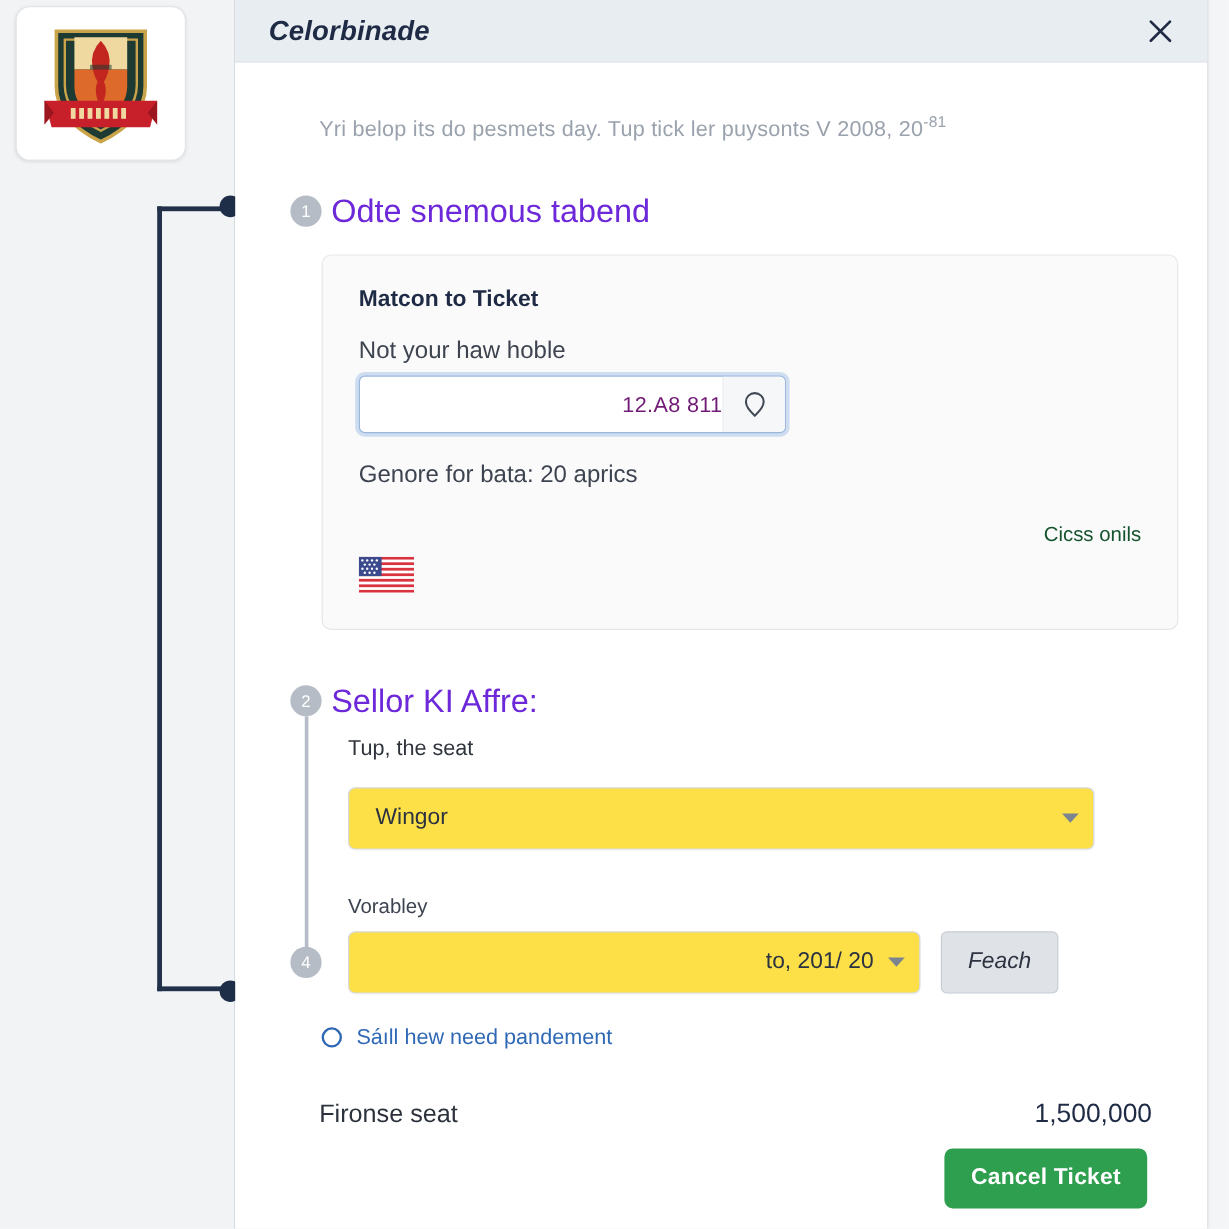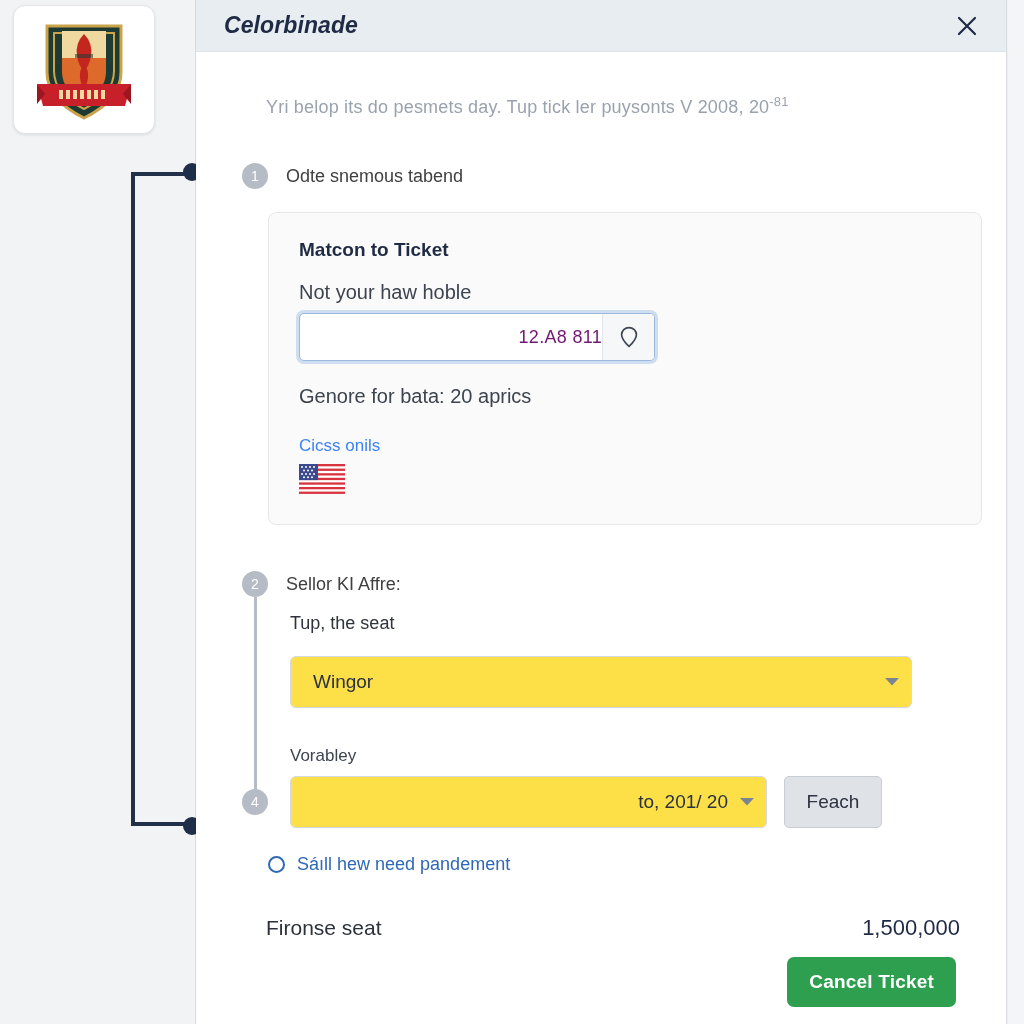--- a/index.html
+++ b/index.html
@@ -79,21 +79,21 @@
 
   
   .step-row { position: relative; display: flex; align-items: flex-start; }
   .step-badge {
     width: 26px; height: 26px; border-radius: 50%;
     background: #b6bcc6; color: #ffffff;
     font-size: 14px; display: flex; align-items: center; justify-content: center;
     flex: 0 0 26px; position: relative; z-index: 2;
   }
   .step-title {
-    margin-left: 18px; font-size: 18px; color: #404040; line-height: 26px;
+    margin-left: 8px; font-size: 27px; color: #6d28d9; line-height: 26px;
   }
 
   .step1 { margin: 45px 0 0 22px; }
 
   
   .panel {
     margin: 23px 0 0 48px; width: 714px;
     background: #fafafa;
     border: 1px solid #e6e7e9;
     border-radius: 8px;
@@ -122,21 +122,21 @@
   .pin-btn {
     width: 52px; height: 100%;
     display: flex; align-items: center; justify-content: center;
     cursor: pointer; color: #3f4753;
   }
   .pin-btn.boxed { border-left: 1px solid #e3e6ea; background: #f6f7f9;
     border-radius: 0 4px 4px 0; }
 
   .gap-20 { height: 24px; }
 
-  .flag-label { font-size: 17px; color: #3b82f6; margin: 28px 0 8px 0; }
+  .flag-label { font-size: 17px; color: #14532d; margin: 28px 0 8px 0; text-align: right; }
   .flag { width: 46px; height: 30px; display: block; }
 
   
   .step2-wrap { position: relative; margin: 46px 0 0 22px; }
   .step-line {
     position: absolute; left: 12px; top: 26px;
     width: 3px; height: 201px; background: #b6bcc6; z-index: 1;
   }
   .step-sub { margin: 16px 0 0 48px; font-size: 18px; color: #2f343c; }
 
@@ -153,21 +153,21 @@
   }
   .select-1 { margin: 22px 0 0 48px; width: 622px; }
 
   .row-4 { position: relative; margin: 38px 0 0 48px; display: flex; align-items: flex-end; }
   .vorabley-label { font-size: 17px; color: #3d4450; margin-bottom: 10px; }
   .select-2 { width: 477px; text-align: right; }
   .feach-btn {
     margin-left: 17px; width: 98px; height: 52px;
     background: #dfe3e8; border: 1px solid #c7cdd4; border-radius: 5px;
     font-size: 19px; color: #2d3340; cursor: pointer;
-    display: flex; align-items: center; justify-content: center;
+    display: flex; align-items: center; justify-content: center; font-style: italic;
   }
 
   .radio-row {
     margin: 26px 0 0 48px; display: flex; align-items: center; cursor: pointer;
   }
   .radio-circle {
     width: 17px; height: 17px; border-radius: 50%;
     border: 2px solid #2f68b5; background: transparent; flex: 0 0 17px;
   }
   .radio-text { margin-left: 12px; font-size: 18px; color: #2f68b5; }

